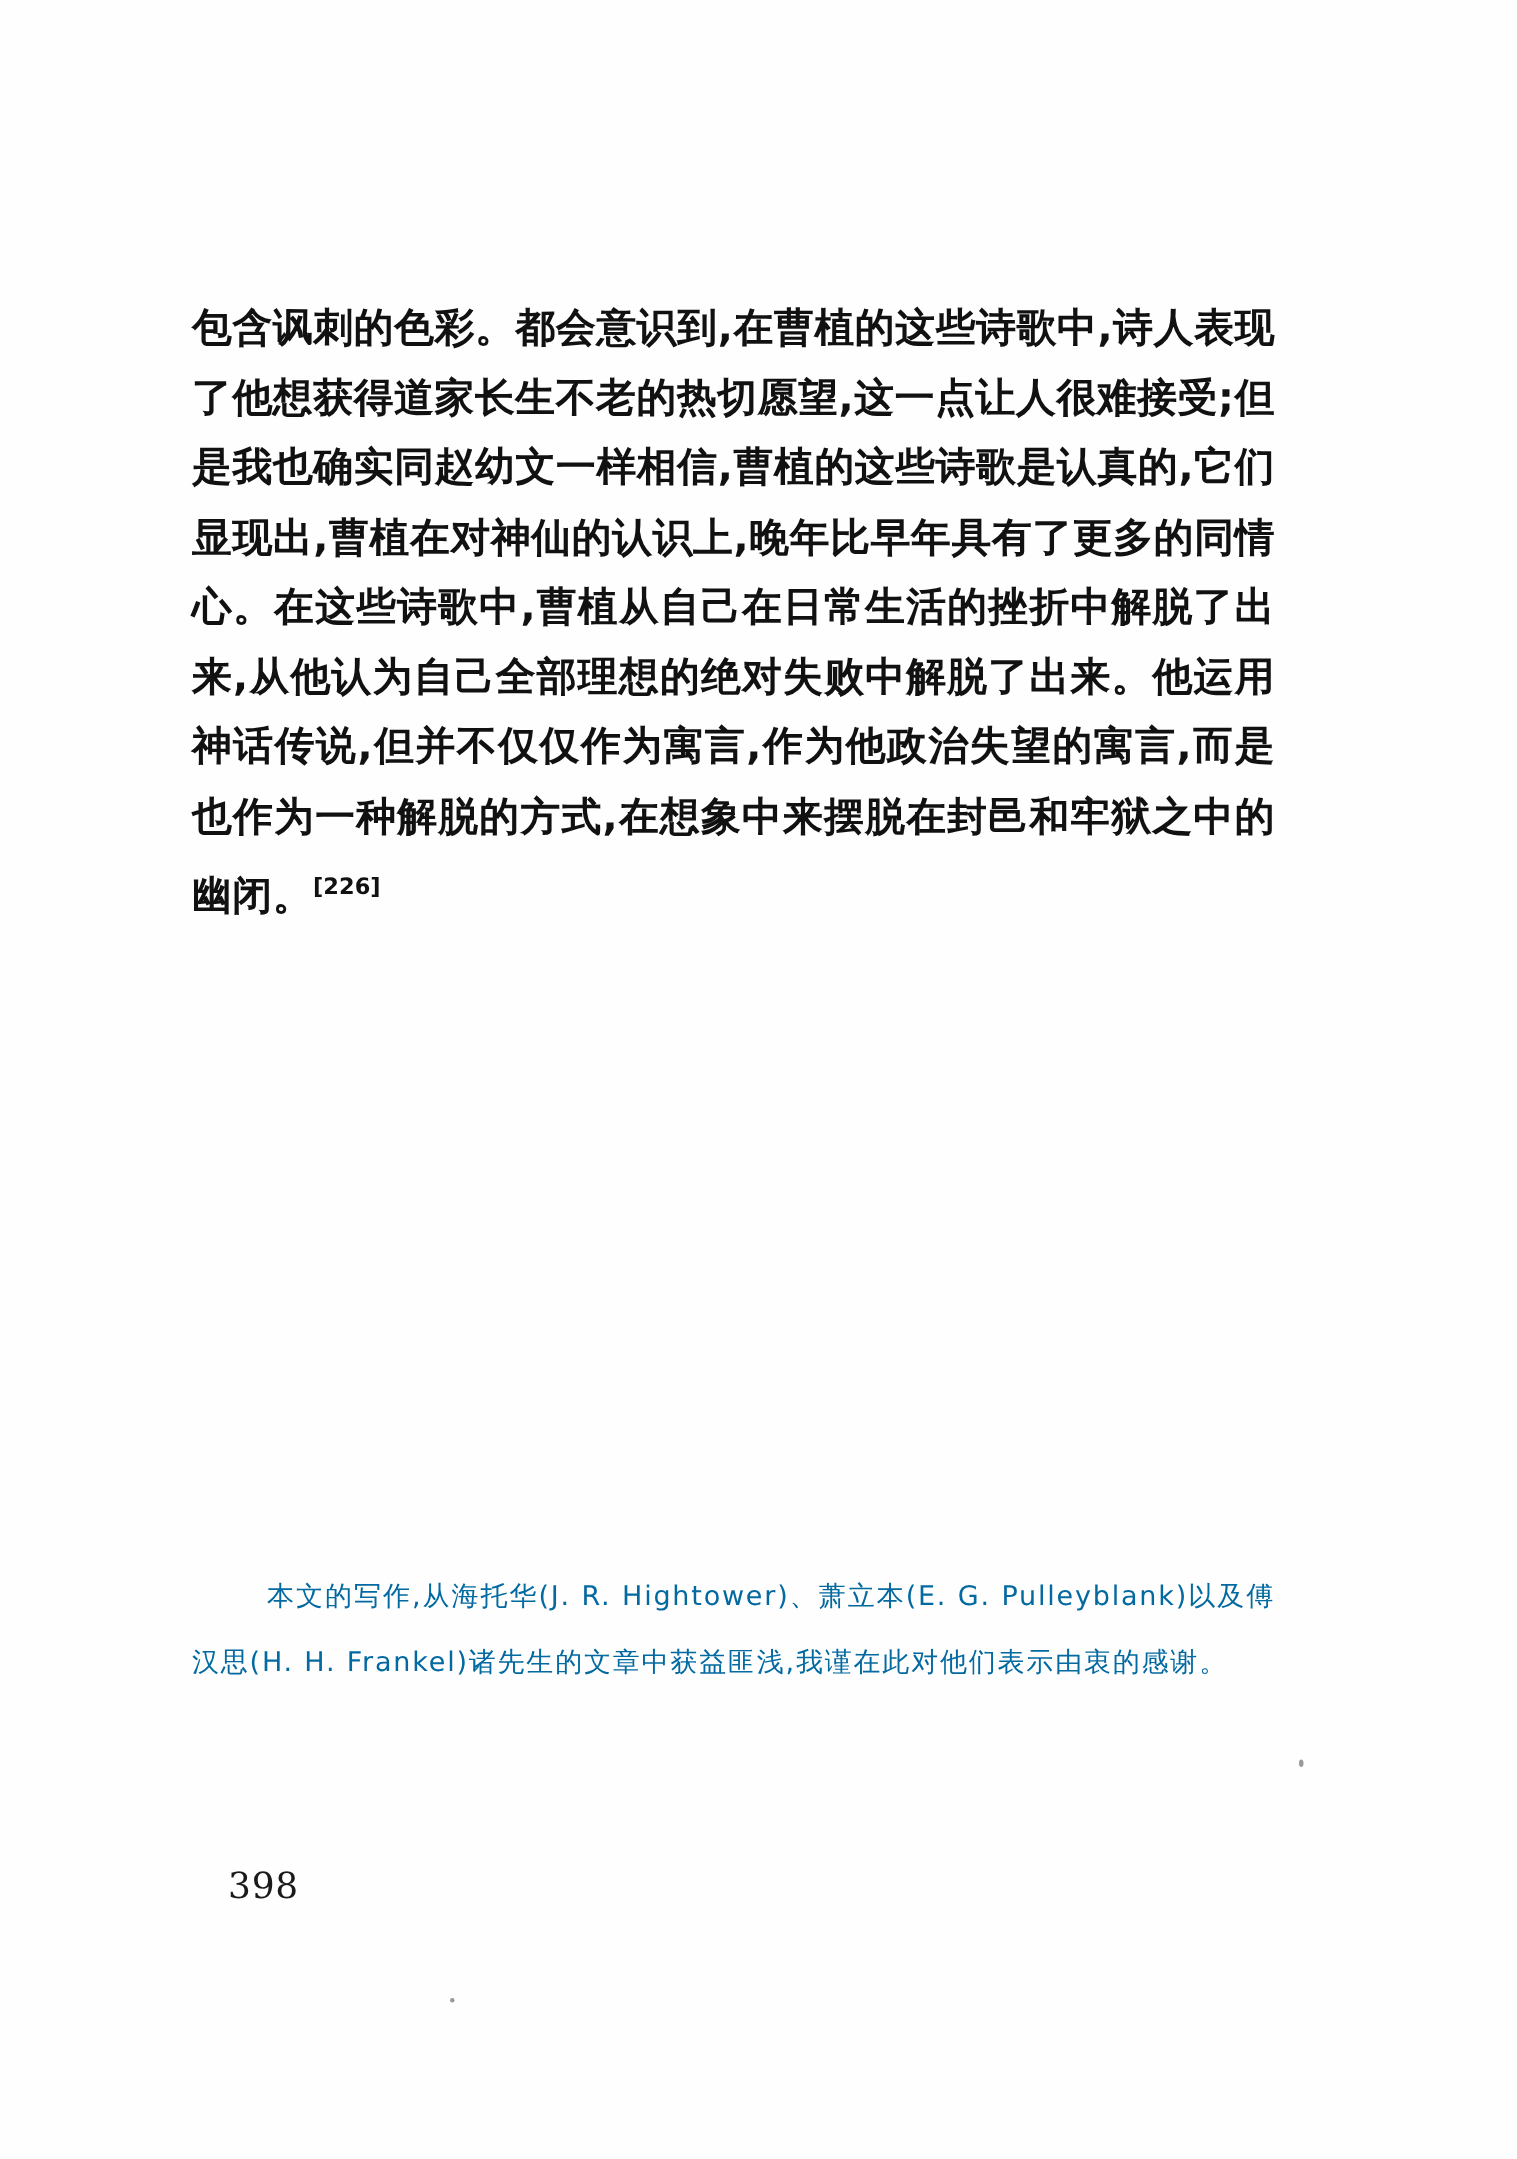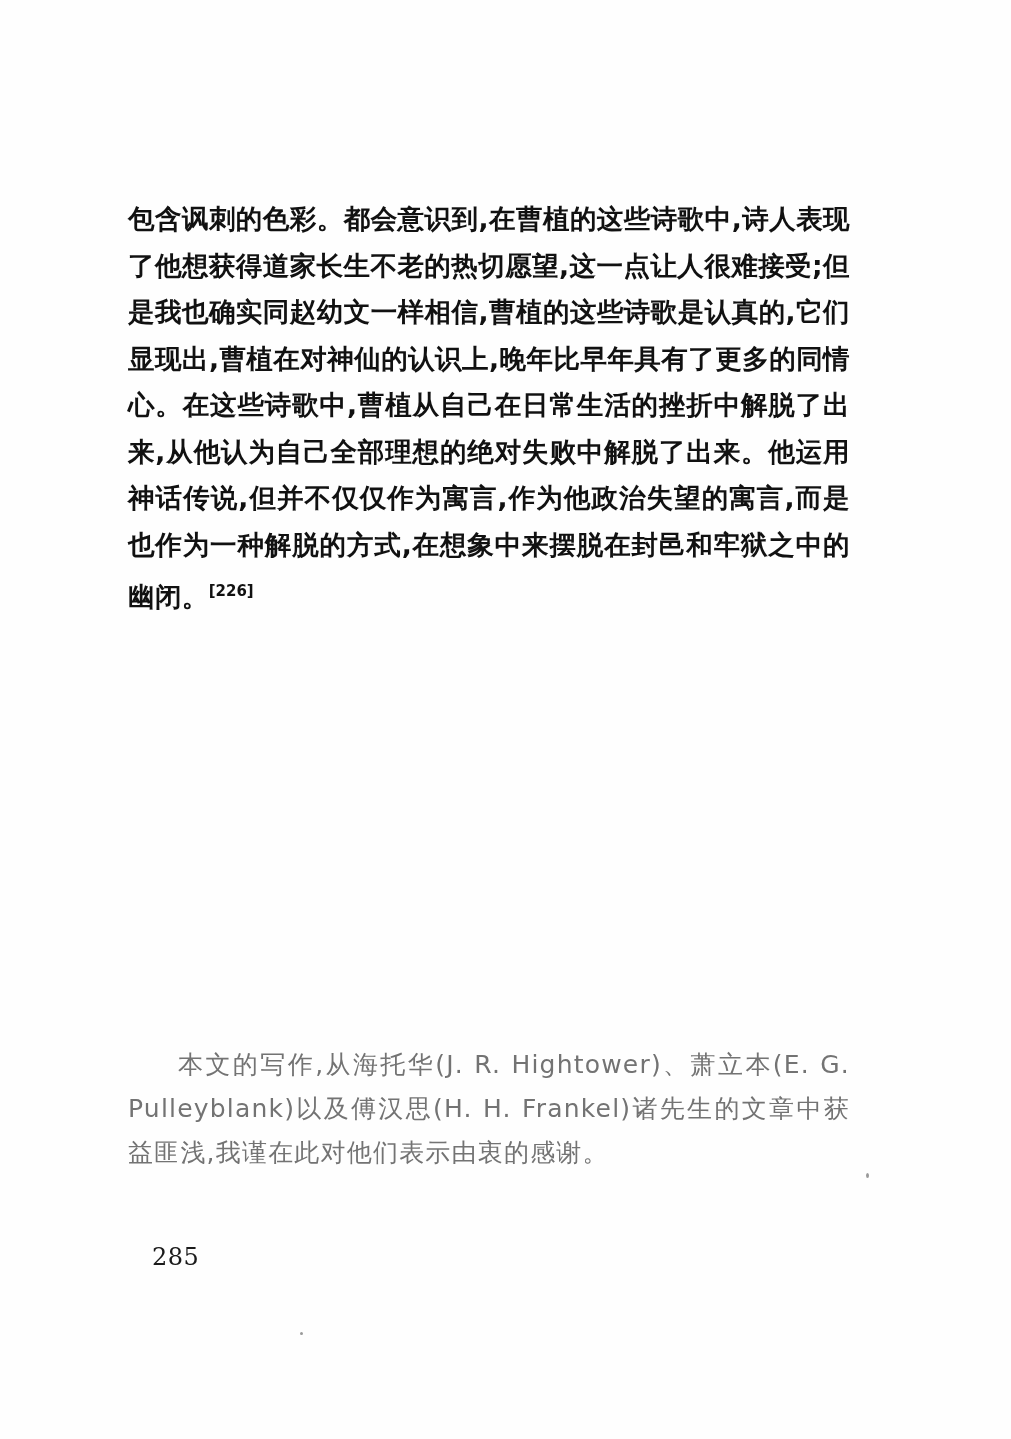--- a/index.html
+++ b/index.html
@@ -50,27 +50,27 @@
     letter-spacing: 0;
   }
   .ack {
     position: absolute;
     left: 128px;
     top: 1043px;
     width: 722px;
   }
   p.ack-para {
     margin: 0;
-    font-size: 25px;
+    font-size: 18px;
     line-height: 44px;
     text-align: justify;
     text-justify: inter-character;
     letter-spacing: 1.2px;
     font-weight: 500;
-    color: #737373;
+    color: #0369a1;
     text-indent: 50px;
   }
   .page-number {
     position: absolute;
     left: 152px;
     top: 1243px;
     font-family: "DejaVu Serif", serif;
     font-size: 24px;
     color: #1a1a1a;
     letter-spacing: 0.5px;
@@ -87,17 +87,17 @@
 <div class="page">
 
   <div class="text-block">
     <p class="para"><span>包含讽刺的色彩。都会意识到,在曹植的这些诗歌中,诗人表现了他想获得道家长生不老的热切愿望,这一点让人很难接受;但是我也确实同赵幼文一样相信,曹植的这些诗歌是认真的,它们显现出,曹植在对神仙的认识上,晚年比早年具有了更多的同情心。在这些诗歌中,曹植从自己在日常生活的挫折中解脱了出来,从他认为自己全部理想的绝对失败中解脱了出来。他运用神话传说,但并不仅仅作为寓言,作为他政治失望的寓言,而是也作为一种解脱的方式,在想象中来摆脱在封邑和牢狱之中的幽闭。</span><span class="sup">[226]</span></p>
   </div>
 
   <div class="ack">
     <p class="ack-para">本文的写作,从海托华(J. R. Hightower)、萧立本(E. G. Pulleyblank)以及傅汉思(H. H. Frankel)诸先生的文章中获益匪浅,我谨在此对他们表示由衷的感谢。</p>
   </div>
 
-  <div class="page-number">285</div>
+  <div class="page-number">398</div>
 
   <div class="speck" style="left:866px; top:1173px; width:3px; height:5px;"></div>
   <div class="speck" style="left:300px; top:1332px; width:3px; height:3px;"></div>
 </div>
 
 </body></html>

